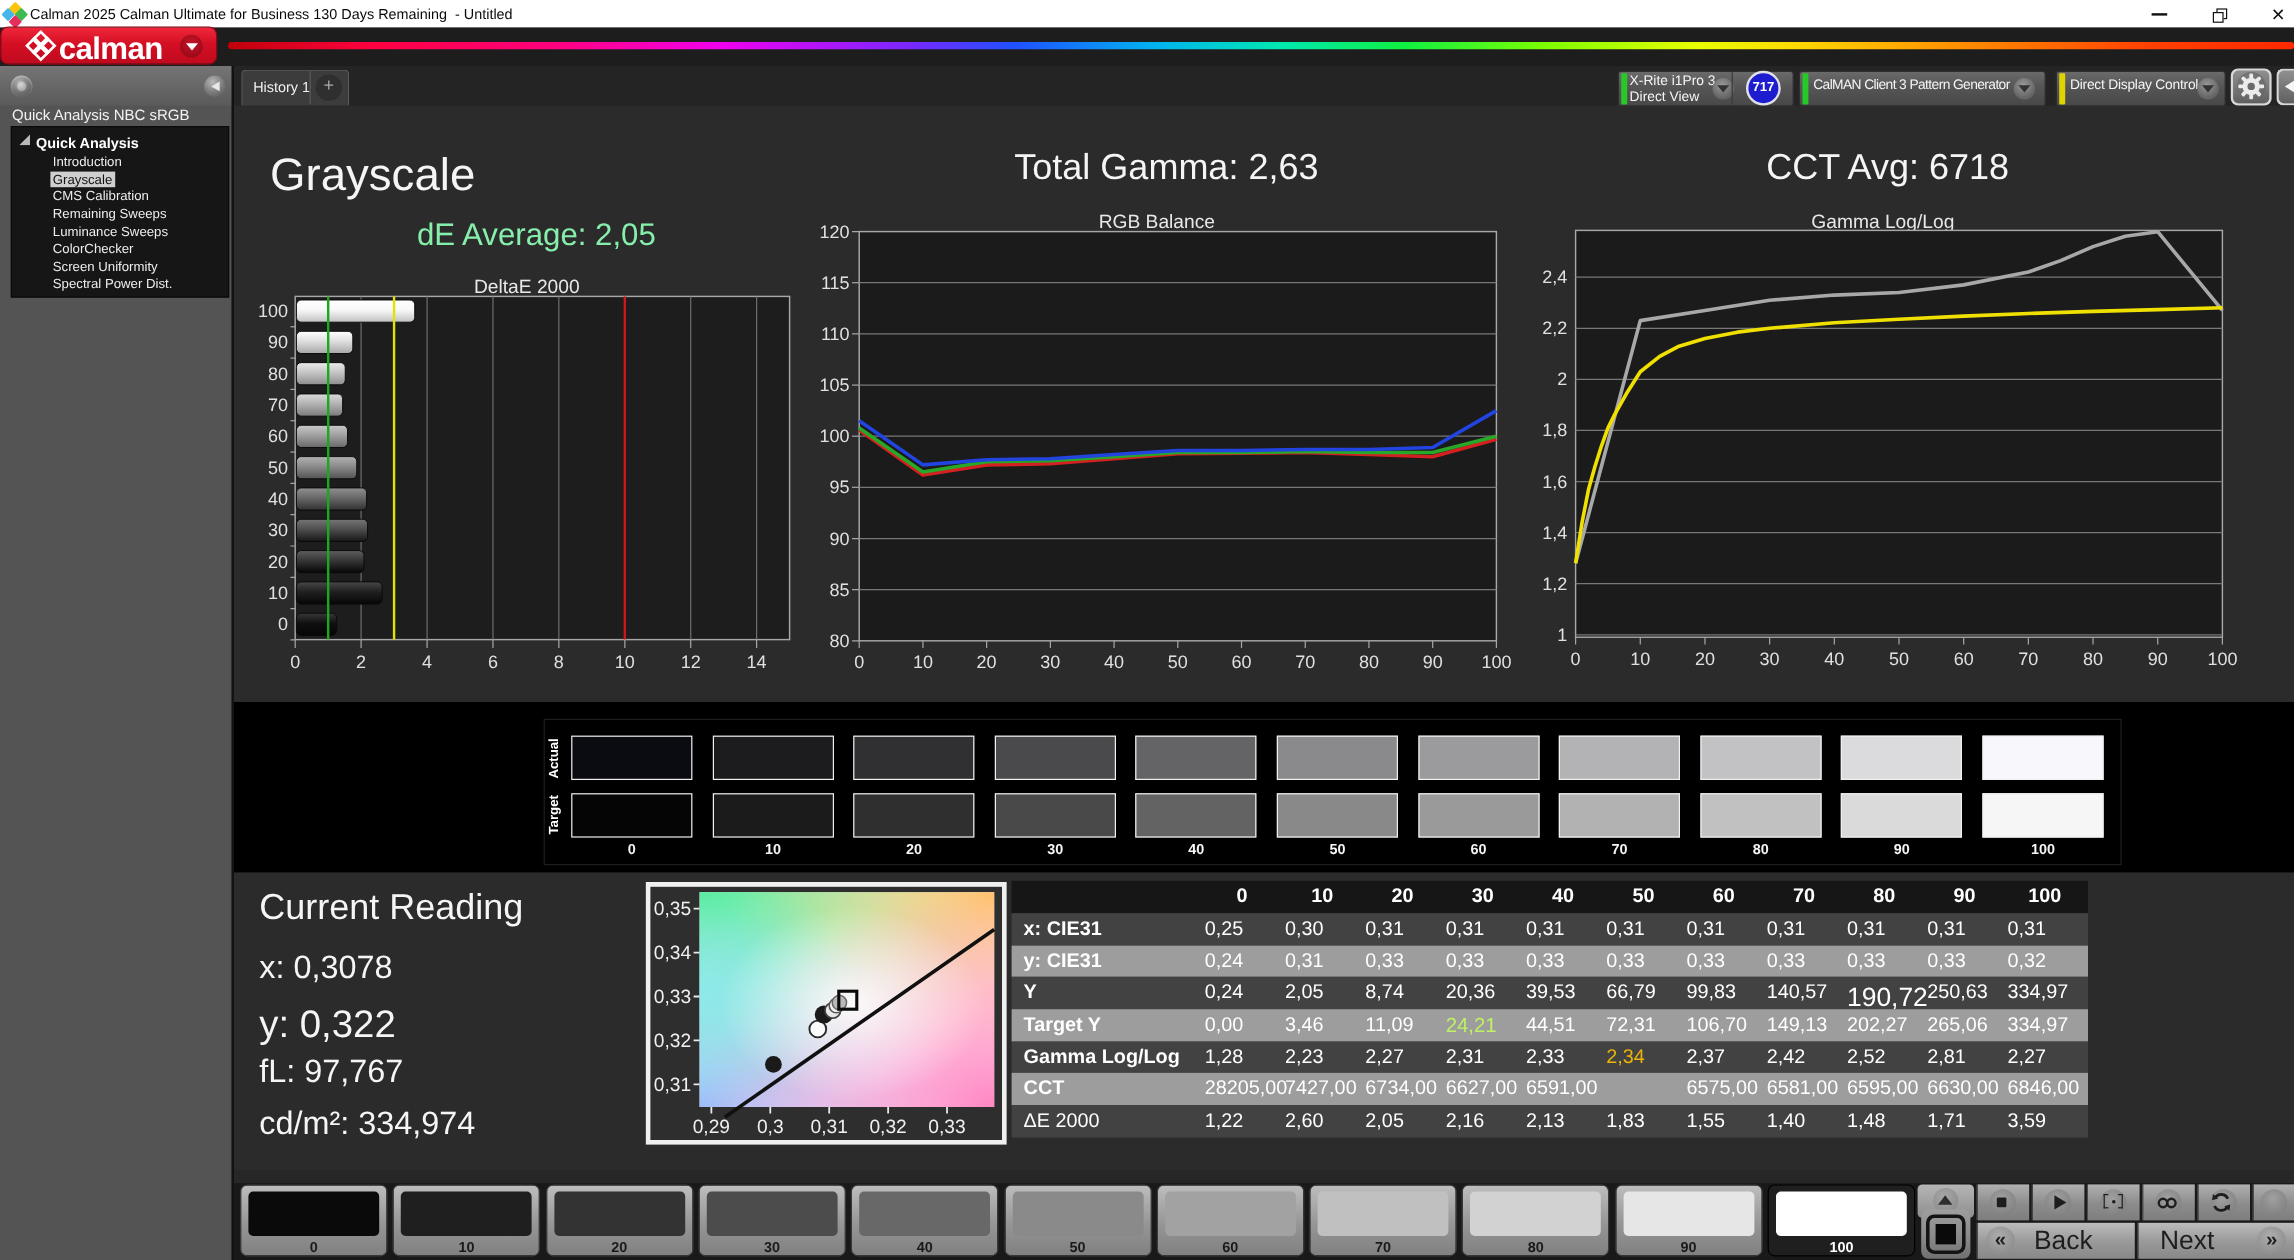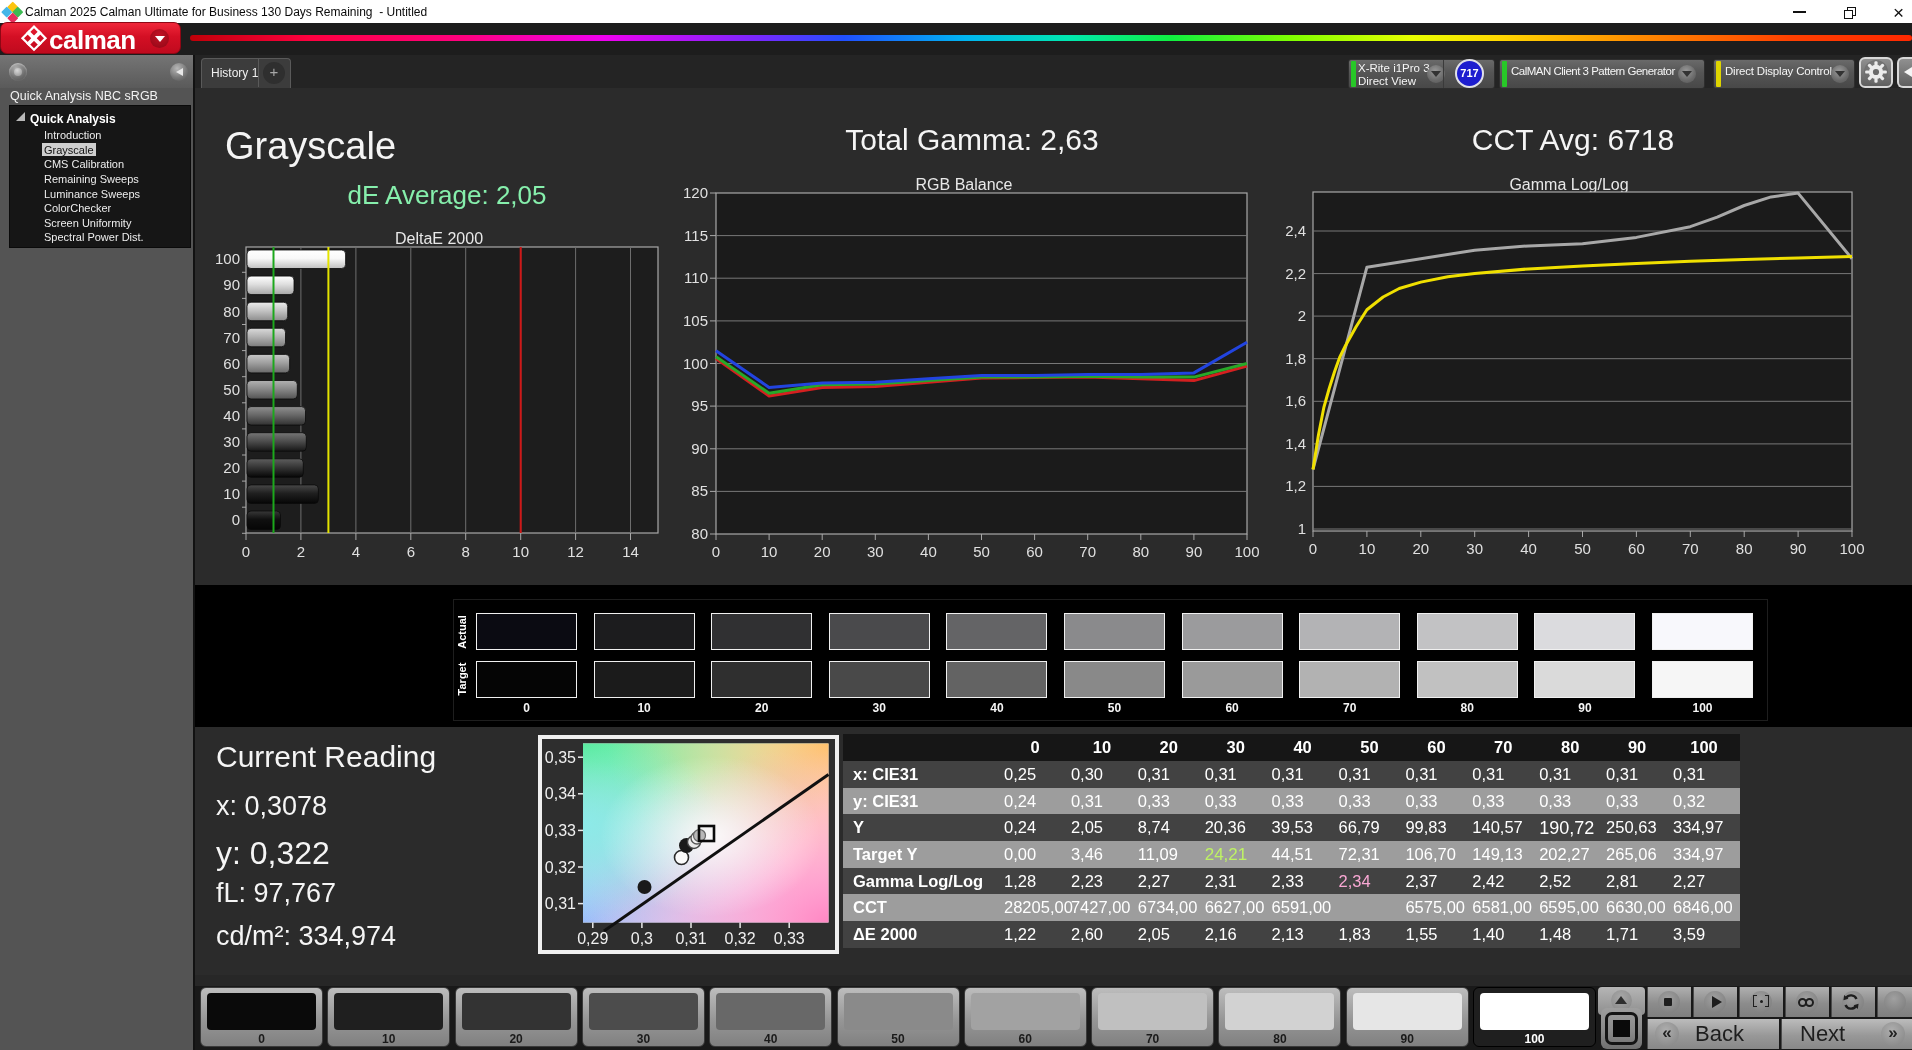--- a/index.html
+++ b/index.html
@@ -478,21 +478,21 @@
 <div class="ab" style="left:843px;top:814.3px;width:897px;height:26.67px;background:#424242"></div>
 <div class="ab" style="left:853px;top:818.3px;font-size:16.5px;font-weight:bold;color:#fff">Y</div>
 <div class="ab" style="left:1004.0px;top:818.3px;font-size:16.5px;color:#fff">0,24</div>
 <div class="ab" style="left:1070.9px;top:818.3px;font-size:16.5px;color:#fff">2,05</div>
 <div class="ab" style="left:1137.8px;top:818.3px;font-size:16.5px;color:#fff">8,74</div>
 <div class="ab" style="left:1204.7px;top:818.3px;font-size:16.5px;color:#fff">20,36</div>
 <div class="ab" style="left:1271.6px;top:818.3px;font-size:16.5px;color:#fff">39,53</div>
 <div class="ab" style="left:1338.5px;top:818.3px;font-size:16.5px;color:#fff">66,79</div>
 <div class="ab" style="left:1405.4px;top:818.3px;font-size:16.5px;color:#fff">99,83</div>
 <div class="ab" style="left:1472.3px;top:818.3px;font-size:16.5px;color:#fff">140,57</div>
-<div class="ab" style="left:1539.2px;top:818.3px;font-size:18px;color:#fff">190,72</div>
+<div class="ab" style="left:1539.2px;top:818.3px;font-size:22px;color:#fff">190,72</div>
 <div class="ab" style="left:1606.1px;top:818.3px;font-size:16.5px;color:#fff">250,63</div>
 <div class="ab" style="left:1673.0px;top:818.3px;font-size:16.5px;color:#fff">334,97</div>
 <div class="ab" style="left:843px;top:841.0px;width:897px;height:26.67px;background:#9d9d9d"></div>
 <div class="ab" style="left:853px;top:845.0px;font-size:16.5px;font-weight:bold;color:#fff">Target Y</div>
 <div class="ab" style="left:1004.0px;top:845.0px;font-size:16.5px;color:#fff">0,00</div>
 <div class="ab" style="left:1070.9px;top:845.0px;font-size:16.5px;color:#fff">3,46</div>
 <div class="ab" style="left:1137.8px;top:845.0px;font-size:16.5px;color:#fff">11,09</div>
 <div class="ab" style="left:1204.7px;top:845.0px;font-size:17px;color:#bef264">24,21</div>
 <div class="ab" style="left:1271.6px;top:845.0px;font-size:16.5px;color:#fff">44,51</div>
 <div class="ab" style="left:1338.5px;top:845.0px;font-size:16.5px;color:#fff">72,31</div>
@@ -501,41 +501,41 @@
 <div class="ab" style="left:1539.2px;top:845.0px;font-size:16.5px;color:#fff">202,27</div>
 <div class="ab" style="left:1606.1px;top:845.0px;font-size:16.5px;color:#fff">265,06</div>
 <div class="ab" style="left:1673.0px;top:845.0px;font-size:16.5px;color:#fff">334,97</div>
 <div class="ab" style="left:843px;top:867.7px;width:897px;height:26.67px;background:#424242"></div>
 <div class="ab" style="left:853px;top:871.7px;font-size:16.5px;font-weight:bold;color:#fff">Gamma Log/Log</div>
 <div class="ab" style="left:1004.0px;top:871.7px;font-size:16.5px;color:#fff">1,28</div>
 <div class="ab" style="left:1070.9px;top:871.7px;font-size:16.5px;color:#fff">2,23</div>
 <div class="ab" style="left:1137.8px;top:871.7px;font-size:16.5px;color:#fff">2,27</div>
 <div class="ab" style="left:1204.7px;top:871.7px;font-size:16.5px;color:#fff">2,31</div>
 <div class="ab" style="left:1271.6px;top:871.7px;font-size:16.5px;color:#fff">2,33</div>
-<div class="ab" style="left:1338.5px;top:871.7px;font-size:16.5px;color:#f9a8d4">2,34</div>
+<div class="ab" style="left:1338.5px;top:871.7px;font-size:16.5px;color:#eab308">2,34</div>
 <div class="ab" style="left:1405.4px;top:871.7px;font-size:16.5px;color:#fff">2,37</div>
 <div class="ab" style="left:1472.3px;top:871.7px;font-size:16.5px;color:#fff">2,42</div>
 <div class="ab" style="left:1539.2px;top:871.7px;font-size:16.5px;color:#fff">2,52</div>
 <div class="ab" style="left:1606.1px;top:871.7px;font-size:16.5px;color:#fff">2,81</div>
 <div class="ab" style="left:1673.0px;top:871.7px;font-size:16.5px;color:#fff">2,27</div>
 <div class="ab" style="left:843px;top:894.3px;width:897px;height:26.67px;background:#9d9d9d"></div>
 <div class="ab" style="left:853px;top:898.3px;font-size:16.5px;font-weight:bold;color:#fff">CCT</div>
 <div class="ab" style="left:1004.0px;top:898.3px;font-size:16.5px;color:#fff">28205,00</div>
 <div class="ab" style="left:1070.9px;top:898.3px;font-size:16.5px;color:#fff">7427,00</div>
 <div class="ab" style="left:1137.8px;top:898.3px;font-size:16.5px;color:#fff">6734,00</div>
 <div class="ab" style="left:1204.7px;top:898.3px;font-size:16.5px;color:#fff">6627,00</div>
 <div class="ab" style="left:1271.6px;top:898.3px;font-size:16.5px;color:#fff">6591,00</div>
 <div class="ab" style="left:1338.5px;top:920px;font-size:12px;color:#fff">6578,00</div>
 <div class="ab" style="left:1405.4px;top:898.3px;font-size:16.5px;color:#fff">6575,00</div>
 <div class="ab" style="left:1472.3px;top:898.3px;font-size:16.5px;color:#fff">6581,00</div>
 <div class="ab" style="left:1539.2px;top:898.3px;font-size:16.5px;color:#fff">6595,00</div>
 <div class="ab" style="left:1606.1px;top:898.3px;font-size:16.5px;color:#fff">6630,00</div>
 <div class="ab" style="left:1673.0px;top:898.3px;font-size:16.5px;color:#fff">6846,00</div>
 <div class="ab" style="left:843px;top:921.0px;width:897px;height:26.67px;background:#424242"></div>
-<div class="ab" style="left:853px;top:925.0px;font-size:16.5px;font-weight:bold;color:#fff">ΔE 2000</div>
+<div class="ab" style="left:853px;top:925.0px;font-size:16.5px;font-weight:normal;color:#fff">ΔE 2000</div>
 <div class="ab" style="left:1004.0px;top:925.0px;font-size:16.5px;color:#fff">1,22</div>
 <div class="ab" style="left:1070.9px;top:925.0px;font-size:16.5px;color:#fff">2,60</div>
 <div class="ab" style="left:1137.8px;top:925.0px;font-size:16.5px;color:#fff">2,05</div>
 <div class="ab" style="left:1204.7px;top:925.0px;font-size:16.5px;color:#fff">2,16</div>
 <div class="ab" style="left:1271.6px;top:925.0px;font-size:16.5px;color:#fff">2,13</div>
 <div class="ab" style="left:1338.5px;top:925.0px;font-size:16.5px;color:#fff">1,83</div>
 <div class="ab" style="left:1405.4px;top:925.0px;font-size:16.5px;color:#fff">1,55</div>
 <div class="ab" style="left:1472.3px;top:925.0px;font-size:16.5px;color:#fff">1,40</div>
 <div class="ab" style="left:1539.2px;top:925.0px;font-size:16.5px;color:#fff">1,48</div>
 <div class="ab" style="left:1606.1px;top:925.0px;font-size:16.5px;color:#fff">1,71</div>

